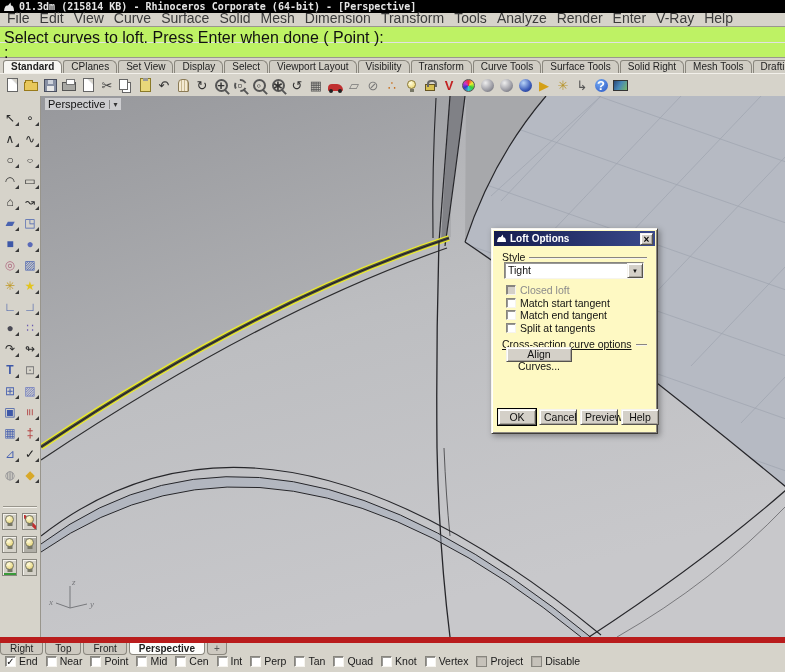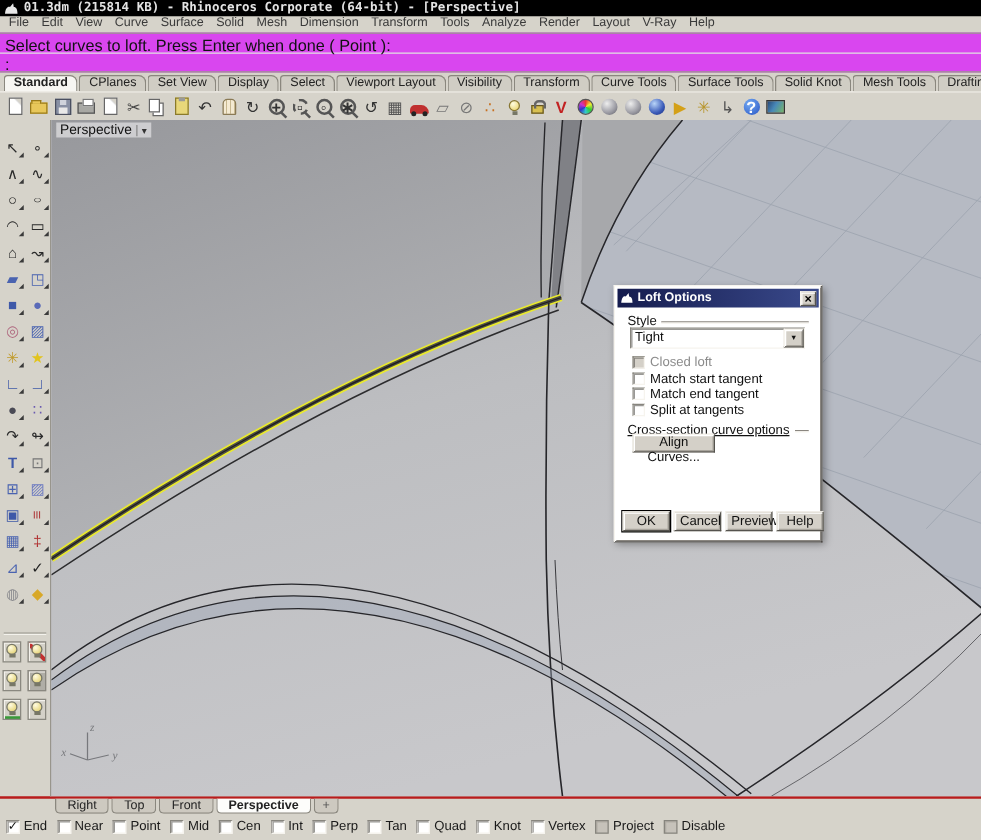--- a/index.html
+++ b/index.html
@@ -7,25 +7,25 @@
   .app{position:relative;width:785px;height:672px;background:var(--chrome,#d6d3ca);
        font-family:"Liberation Sans",sans-serif;color:#111;overflow:hidden;
        -webkit-font-smoothing:antialiased;}
 
   
   .titlebar{height:13px;background:#000;color:#e4e4e4;display:flex;align-items:center;gap:4px;
             padding:0 3px;font:bold 10px/13px "DejaVu Sans Mono",monospace;white-space:nowrap;}
   .titlebar svg{flex:0 0 auto;}
 
   
-  .menubar{height:13px;display:flex;align-items:flex-start;padding-left:2px;font-size:10px;color:#3a3a3a;}
+  .menubar{height:13px;display:flex;align-items:flex-end;padding-left:2px;font-size:14px;color:#3a3a3a;}
   .mi{padding:0 5px;cursor:default;}
 
   
-  .cmd{height:32px;background:#d946ef;border-top:1px solid #9a978e;border-bottom:1px solid #9a978e;font-size:13px;}
+  .cmd{height:32px;background:#bef264;border-top:1px solid #9a978e;border-bottom:1px solid #9a978e;font-size:16px;}
   .cmd-history{height:16px;padding:2px 4px 0;border-bottom:1px solid #e2e2e2;white-space:nowrap;}
   .cmd-prompt{height:14px;padding:1px 4px;}
 
   
   .tabbar{height:15px;display:flex;align-items:flex-end;gap:1px;padding-left:3px;}
   .ttab{height:13px;padding:0 7px;font-size:10px;line-height:12px;background:#d0cdc4;
         border:1px solid #8a877e;border-bottom:none;border-radius:3px 6px 0 0;color:#222;white-space:nowrap;}
   .ttab.active{background:#f7f6f2;font-weight:bold;}
 
   
@@ -95,21 +95,21 @@
   .vp-label{position:absolute;left:4px;top:2px;display:flex;align-items:center;gap:4px;
             font-size:11px;color:#111;background:rgba(214,214,216,.85);padding:0 3px;}
   .vp-caret{font-size:8px;color:#333;border-left:1px solid #888;padding-left:3px;}
 
   
   .raised{background:#d4d0c8;border:1px solid;border-color:#f6f4ee #55534e #55534e #f6f4ee;
           box-shadow:inset 1px 1px 0 #fff,inset -1px -1px 0 #a8a49c;}
   .sunk{background:#fff;border:1px solid;border-color:#87857e #f6f4ee #f6f4ee #87857e;box-shadow:inset 1px 1px 0 rgba(85,83,78,.6);}
 
   
-  .dialog{position:absolute;left:450px;top:132px;width:167px;height:206px;background:#ffffff;
+  .dialog{position:absolute;left:450px;top:132px;width:167px;height:206px;background:#fef9c3;
           border:1px solid;border-color:#f6f4ee #403e3a #403e3a #f6f4ee;
           box-shadow:inset 1px 1px 0 #fff,inset -1px -1px 0 #8a8680,2px 2px 6px rgba(0,0,0,.35);
           padding:2px;font-size:10.5px;}
   .dlg-title{height:15px;background:linear-gradient(90deg,var(--dialog-title-start,#151c4e),var(--dialog-title-end,#3a4a8c));
              color:#fff;font-size:10px;font-weight:bold;display:flex;align-items:center;gap:3px;padding:0 2px;}
   .dlg-close{margin-left:auto;width:13px;height:12px;color:#000;font-size:10px;line-height:11px;text-align:center;font-weight:bold;}
   .dlg-body{position:relative;height:186px;}
   .grp-head{position:absolute;left:8px;right:8px;display:flex;align-items:center;gap:4px;}
   .grp-head .line{flex:1;border-top:1px solid #8a8680;border-bottom:1px solid #f6f4ee;height:2px;margin-top:1px;}
   .gh-style{top:5px;} .gh-cross{top:92px;text-decoration:underline;}
@@ -128,21 +128,21 @@
   .rd{width:10px;height:10px;flex:0 0 10px;border-radius:50%;background:#fff;border:1px solid #87857e;
       box-shadow:inset 1px 1px 1px rgba(85,83,78,.7);display:flex;align-items:center;justify-content:center;}
   .radio.selected .rd::after{content:"";width:4px;height:4px;border-radius:50%;background:#111;}
   .radio input.txt{height:13px;font-size:10px;padding:0 2px;width:32px;font-family:"Liberation Sans",sans-serif;}
   .radio-rows label:nth-of-type(3) input.txt{width:44px;}
   .dlg-buttons{position:absolute;left:4px;top:163px;display:flex;gap:3px;}
   .dlg-buttons .btn{width:38px;}
   .dlg-buttons .btn.default{box-shadow:inset 1px 1px 0 #fff,inset -1px -1px 0 #a8a49c,0 0 0 1px #000;}
 
   
-  .vtabs{height:13px;display:flex;gap:2px;padding-left:44px;align-items:flex-start;border-top:2px solid #b91c1c;}
+  .vtabs{height:13px;display:flex;gap:2px;align-items:flex-start;border-top:6px solid #b91c1c;}
   .vtab{height:12px;padding:0 9px;font-size:10px;line-height:11px;background:#cdc9c0;color:#222;
         border:1px solid #8a877e;border-top:none;border-radius:0 0 4px 4px;white-space:nowrap;}
   .vtab.active{background:#fdfdfb;font-weight:bold;}
   .vtab.plus{padding:0 6px;color:#555;}
 
   
   .osnap{height:22px;display:flex;align-items:center;gap:8px;padding-left:5px;font-size:10.5px;color:#1a1a1a;}
   .osnap-item{display:flex;align-items:center;gap:3px;white-space:nowrap;}
   .osnap-item .cb{width:11px;height:11px;flex:0 0 11px;font-size:10px;line-height:10px;}
   .osnap-item.checked .cb::before{content:"\2713";}
@@ -171,21 +171,21 @@
       <span class="mi">View</span>
       <span class="mi">Curve</span>
       <span class="mi">Surface</span>
       <span class="mi">Solid</span>
       <span class="mi">Mesh</span>
       <span class="mi">Dimension</span>
       <span class="mi">Transform</span>
       <span class="mi">Tools</span>
       <span class="mi">Analyze</span>
       <span class="mi">Render</span>
-      <span class="mi">Layout</span>
+      <span class="mi">Enter</span>
       <span class="mi">V-Ray</span>
       <span class="mi">Help</span>
     </div>
 
   <div class="cmd">
     <div class="cmd-history">Select curves to loft. Press Enter when done ( Point ):</div>
     <div class="cmd-prompt">:</div>
   </div>
 
   <div class="tabbar">
@@ -193,21 +193,21 @@
   <span class="ttab active">Standard</span>
       <span class="ttab">CPlanes</span>
       <span class="ttab">Set View</span>
       <span class="ttab">Display</span>
       <span class="ttab">Select</span>
       <span class="ttab">Viewport Layout</span>
       <span class="ttab">Visibility</span>
       <span class="ttab">Transform</span>
       <span class="ttab">Curve Tools</span>
       <span class="ttab">Surface Tools</span>
-      <span class="ttab">Solid Knot</span>
+      <span class="ttab">Solid Right</span>
       <span class="ttab">Mesh Tools</span>
       <span class="ttab">Drafting</span>
     </div>
 
   <div class="toolbar">
 
       <span class="tbtn">
         <span class="glyph i-page"></span>
       </span>
 

